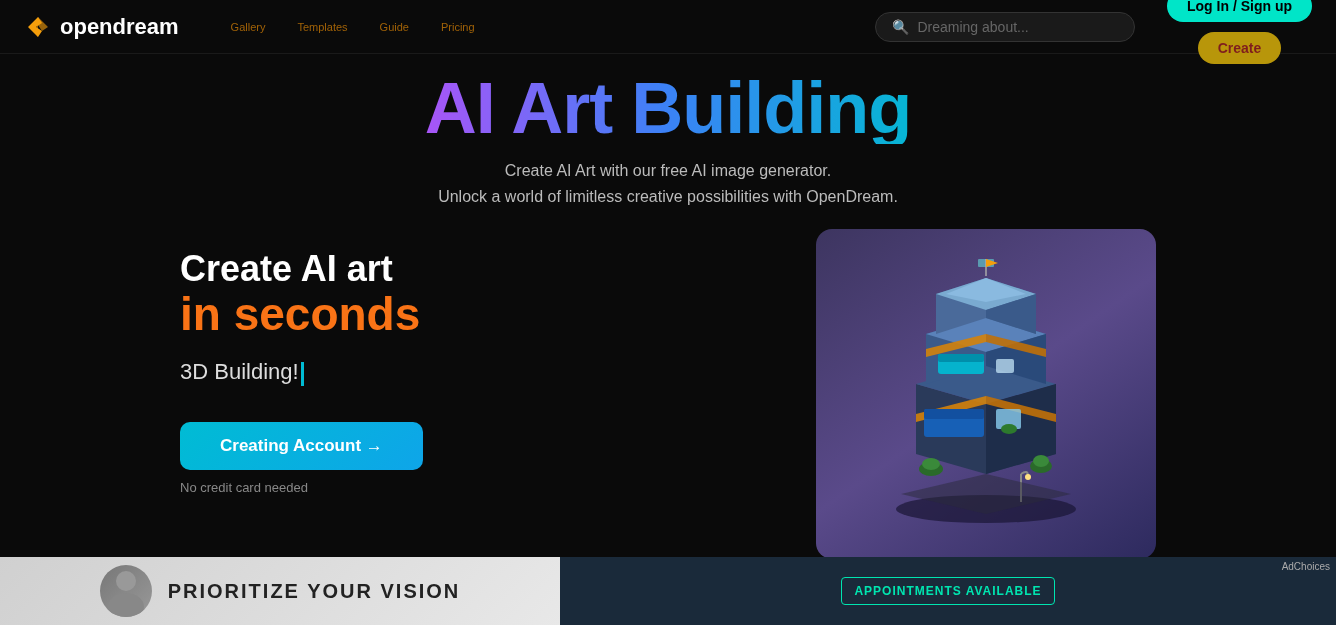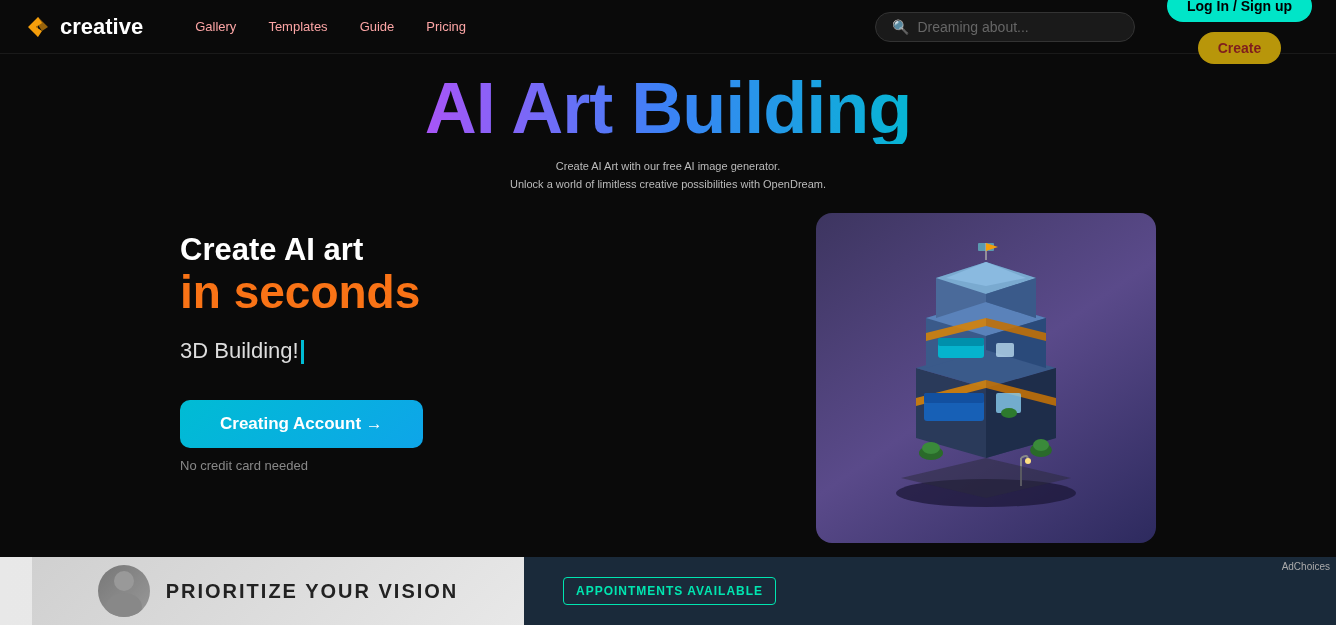--- a/index.html
+++ b/index.html
@@ -40,23 +40,23 @@
       font-weight: 700;
       color: #fff;
     }
     .nav-links {
       display: flex;
       align-items: center;
       gap: 8px;
       margin-left: 8px;
     }
     .nav-link {
-      color: #fca5a5;
+      color: #a16207;
       text-decoration: none;
-      font-size: 13px;
+      font-size: 11px;
       padding: 6px 12px;
       border-radius: 6px;
       cursor: pointer;
     }
     .search-bar {
       margin-left: auto;
       display: flex;
       align-items: center;
       background: #1a1a1a;
       border: 1px solid #333;
@@ -122,38 +122,38 @@
       background: linear-gradient(90deg, #a855f7, #3b82f6, #06b6d4);
       -webkit-background-clip: text;
       -webkit-text-fill-color: transparent;
       background-clip: text;
       line-height: 1;
     }
     .hero-subtitle {
       text-align: center;
       margin-top: 14px;
       color: #bbb;
-      font-size: 11px;
+      font-size: 16px;
       line-height: 1.6;
     }
 
     
     .main-content {
       display: flex;
       padding: 0 180px;
       margin-top: 20px;
       gap: 80px;
       align-items: flex-start;
     }
     .left-panel {
       flex: 1;
       padding-top: 20px;
     }
     .headline-white {
-      font-size: 31px;
+      font-size: 36px;
       font-weight: 800;
       color: #fff;
       line-height: 1.1;
     }
     .headline-orange {
       font-size: 46px;
       font-weight: 800;
       color: #f97316;
       line-height: 1.1;
       display: block;
@@ -224,27 +224,26 @@
       bottom: 0;
       left: 0;
       right: 0;
       height: 68px;
       background: linear-gradient(90deg, #e8e8e8, #f0f0f0);
       display: flex;
       align-items: center;
       overflow: hidden;
     }
     .banner-left {
-      width: 492px;
+      width: 560px;
       height: 100%;
       background: linear-gradient(135deg, #d0d0d0, #e8e8e8);
       display: flex;
       align-items: center;
       justify-content: center;
-      margin-left: 32px;
     }
     .banner-left-img {
       display: flex;
       align-items: center;
       gap: 16px;
     }
     .banner-avatar {
       width: 52px;
       height: 52px;
       border-radius: 50%;
@@ -258,23 +257,22 @@
       color: #222;
       letter-spacing: 2px;
       text-transform: uppercase;
     }
     .banner-right {
       flex: 1;
       height: 100%;
       background: #1a2a3a;
       display: flex;
       align-items: center;
-      justify-content: flex-start;
+      justify-content: center;
       position: relative;
-      padding-left: 39px;
     }
     .banner-right-text {
       color: #00e5b0;
       font-size: 12px;
       font-weight: 700;
       letter-spacing: 1px;
       text-transform: uppercase;
       border: 1px solid #00e5b0;
       padding: 6px 12px;
       border-radius: 4px;
@@ -289,21 +287,21 @@
   </style>
 </head>
 <body>
 
 <nav>
   <a class="logo" href="#">
     <svg class="logo-icon" viewBox="0 0 28 28" fill="none">
       <polygon points="4,14 14,4 18,10 12,14 18,18 14,24" fill="#f59e0b"></polygon>
       <polygon points="14,4 24,14 18,18 14,12 10,18 14,24 14,4" fill="#f59e0b" opacity="0.6"></polygon>
     </svg>
-    <span class="logo-text">creative</span>
+    <span class="logo-text">opendream</span>
   </a>
 
   <div class="nav-links">
     <a class="nav-link" href="#">Gallery</a>
     <a class="nav-link" href="#">Templates</a>
     <a class="nav-link" href="#">Guide</a>
     <a class="nav-link" href="#">Pricing</a>
   </div>
 
   <div class="search-bar">

